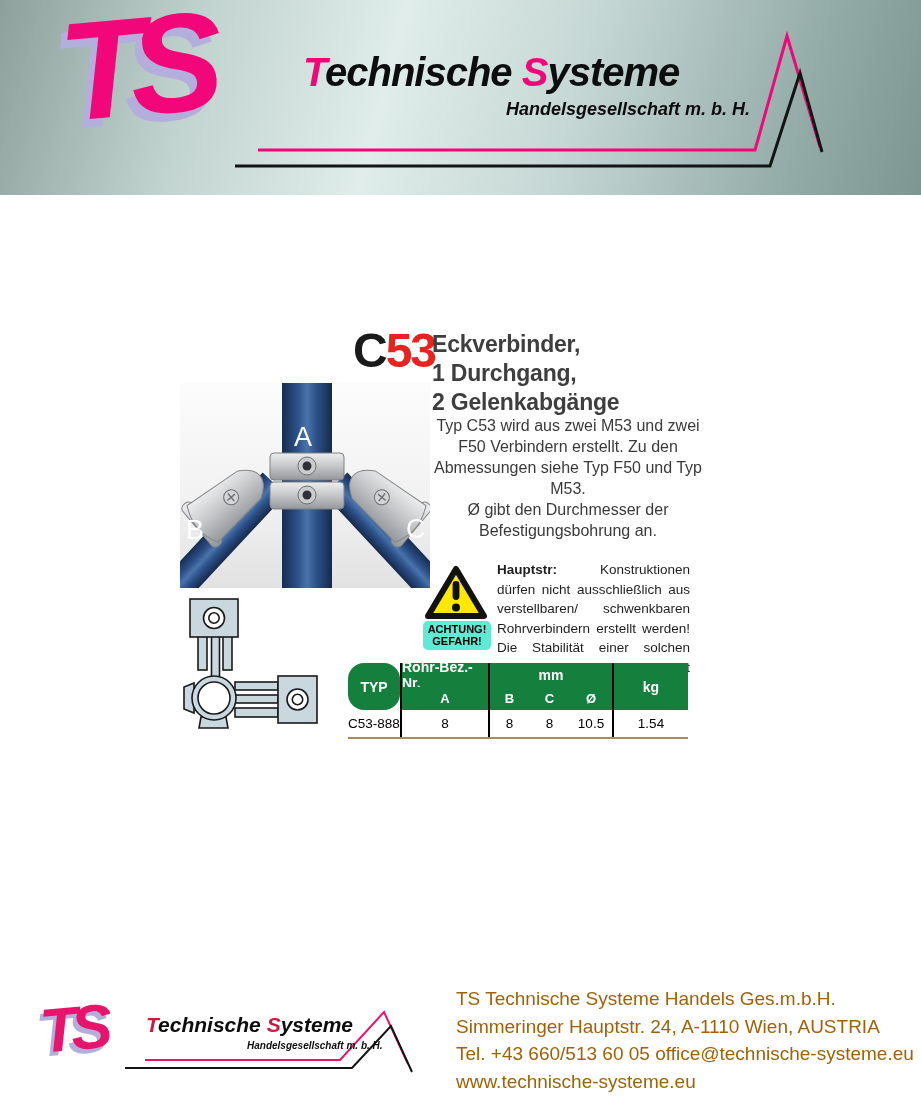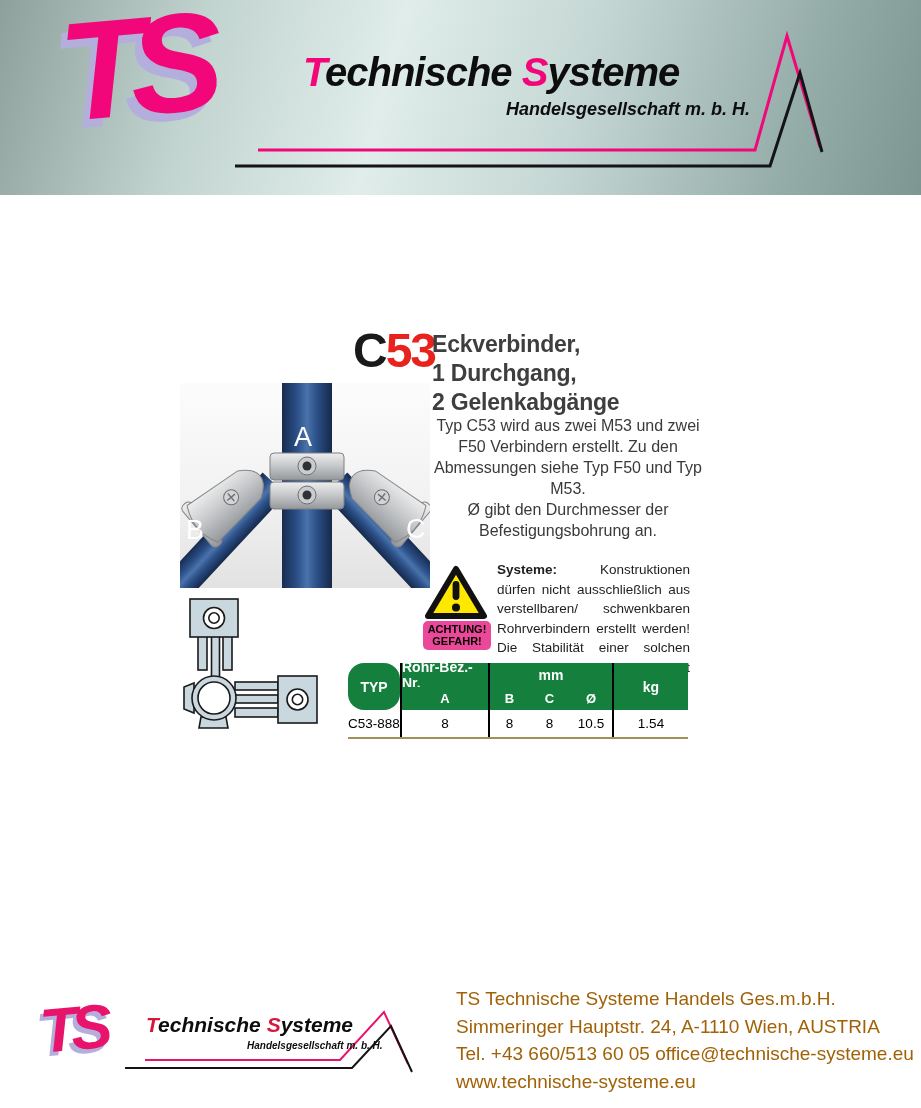--- a/index.html
+++ b/index.html
@@ -26,21 +26,21 @@
   .product-title{position:absolute;left:432px;top:330px;font-weight:bold;
     font-size:23px;line-height:29px;color:#3e3e3e;letter-spacing:-0.2px;}
   .product-desc{position:absolute;left:432px;top:415px;width:272px;
     font-size:16px;line-height:21px;color:#3a3a3a;text-align:center;}
   .product-photo{position:absolute;left:180px;top:383px;}
   .tech-drawing{position:absolute;left:182px;top:592px;}
 
   
   .warning-icon{position:absolute;left:424px;top:565px;}
   .warning-badge{position:absolute;left:423px;top:621px;width:68px;padding:2px 0 3px;
-    background:#ec4899;border-radius:5px;text-align:center;
+    background:#5eead4;border-radius:5px;text-align:center;
     font-weight:bold;font-size:11px;line-height:12px;color:#000;}
   .warning-note{position:absolute;left:497px;top:560px;width:193px;margin:0;
     font-size:13.5px;line-height:19.5px;color:#1e1e1e;text-align:justify;}
   .warning-note .note-label{font-weight:bold;}
 
   
   .spec-table{position:absolute;left:348px;top:663px;width:340px;
     display:grid;grid-template-columns:52px 88px 41px 41px 42px 76px;
     grid-template-rows:24px 23px 27px;border-bottom:2px solid #A28F58;}
   .cell{display:flex;align-items:center;justify-content:center;}
@@ -192,21 +192,21 @@
 
   <svg class="warning-icon" width="64" height="56" viewBox="0 0 64 56">
     <path d="M 32 4 L 60 51 L 4 51 Z" fill="#FFE800" stroke="#111111" stroke-width="6" stroke-linejoin="round"></path>
     <rect x="28.6" y="16" width="6.8" height="19" rx="3.4" fill="#111111"></rect>
     <circle cx="32" cy="42.5" r="4" fill="#111111"></circle>
   </svg>
   <div class="warning-badge">
     <div>ACHTUNG!</div>
     <div>GEFAHR!</div>
   </div>
-  <p class="warning-note"><span class="note-label">Systeme: </span><span>Konstruktionen dürfen nicht ausschließlich aus verstellbaren/ schwenkbaren Rohrverbindern erstellt werden! Die Stabilität einer solchen Konstruktion ist nicht gewährleistet.</span></p>
+  <p class="warning-note"><span class="note-label">Hauptstr: </span><span>Konstruktionen dürfen nicht ausschließlich aus verstellbaren/ schwenkbaren Rohrverbindern erstellt werden! Die Stabilität einer solchen Konstruktion ist nicht gewährleistet.</span></p>
 
   <div class="spec-table">
     <div class="cell th a-typ">TYP</div>
     <div class="cell th sep a-rohr">Rohr-Bez.-Nr.</div>
     <div class="cell th sub sep a-ra">A</div>
     <div class="cell th sep a-mm">mm</div>
     <div class="cell th sub sep a-mb">B</div>
     <div class="cell th sub a-mc">C</div>
     <div class="cell th sub a-md">Ø</div>
     <div class="cell th sep a-kg">kg</div>

